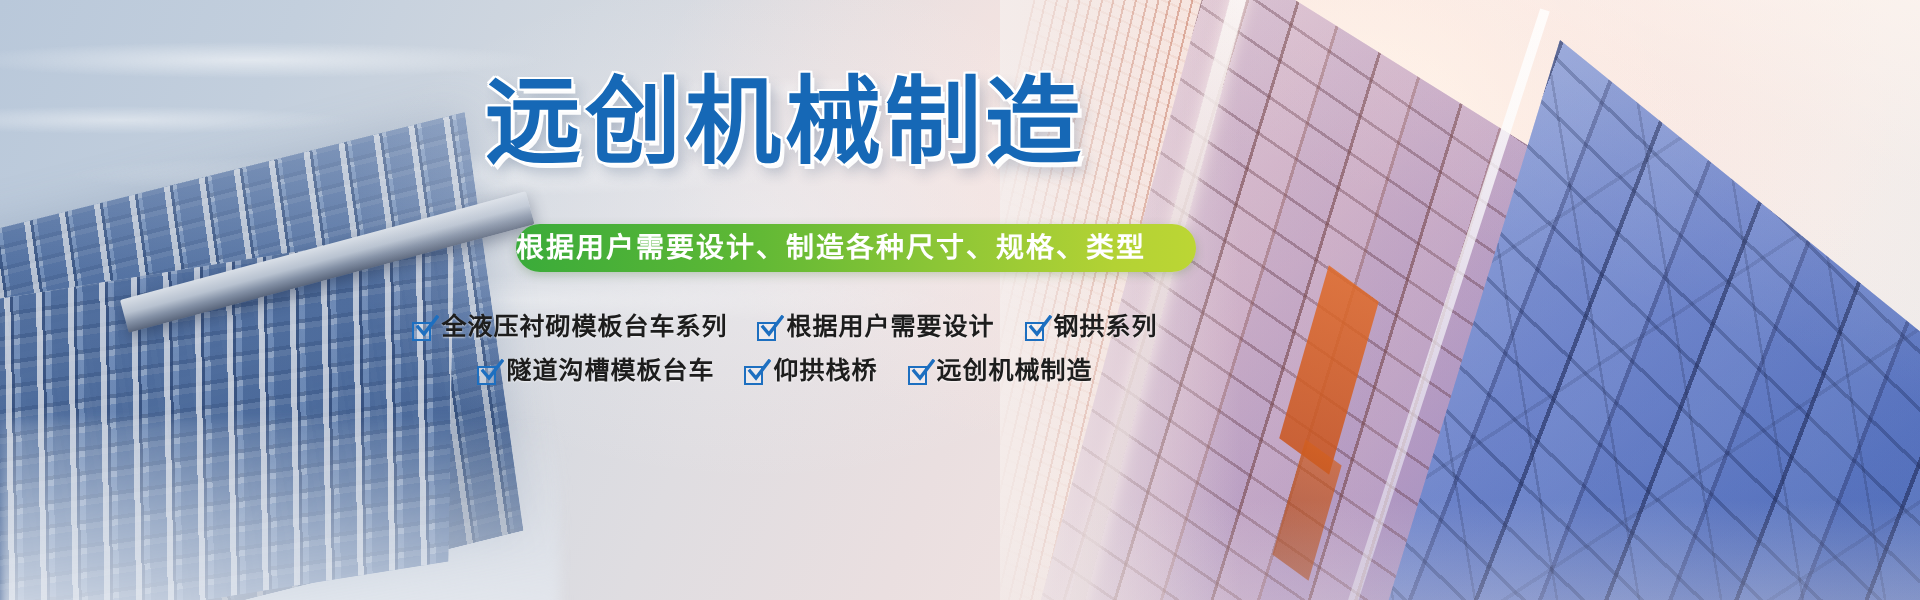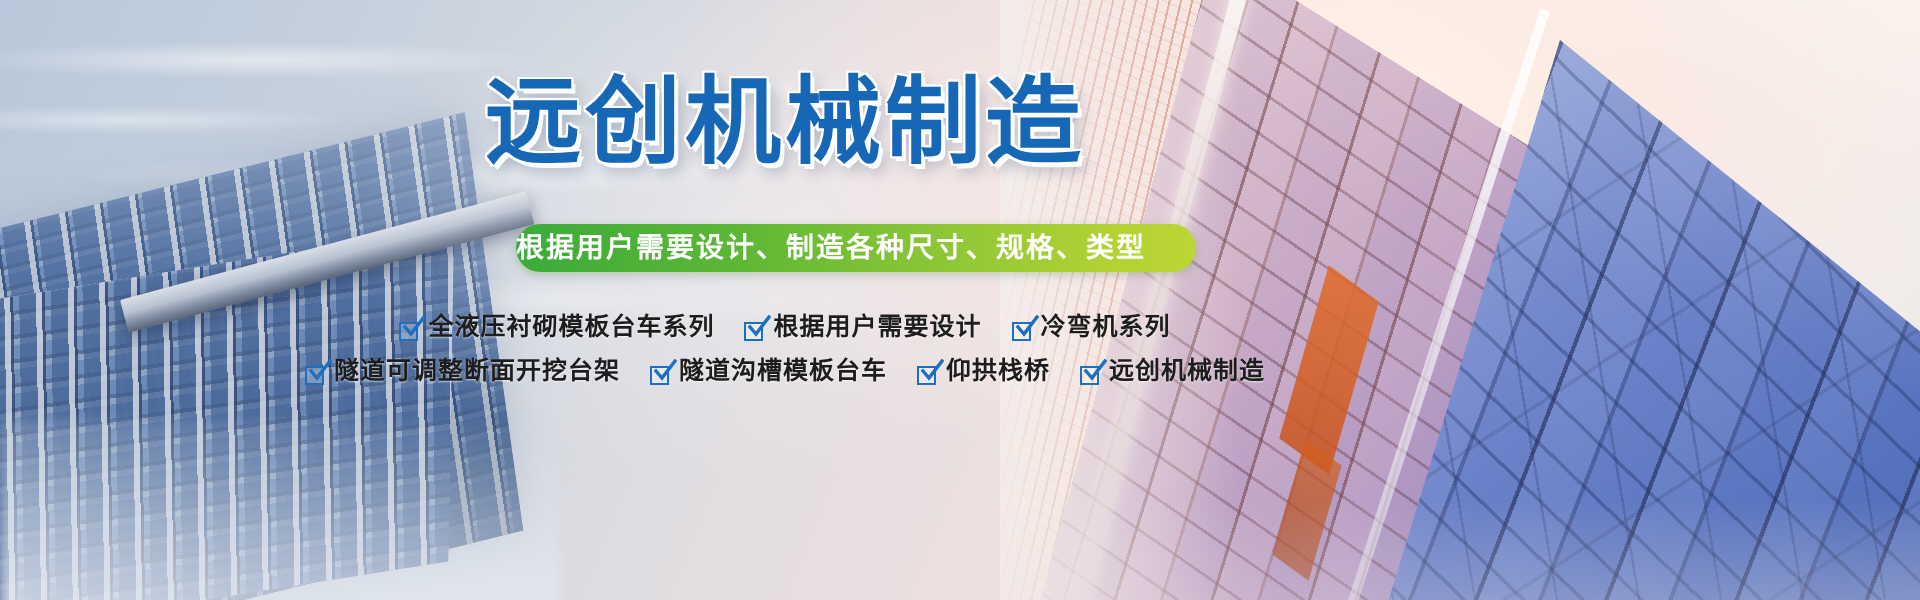--- a/index.html
+++ b/index.html
@@ -405,33 +405,25 @@
             </svg>
           </span>
           <span class="feature-label">根据用户需要设计</span>
         </div>
         <div class="feature-item">
           <span class="check-box">
             <svg class="tick" viewBox="0 0 24 24" aria-hidden="true">
               <path d="M3 12 L9 19 L22 2" fill="none" stroke="#1d6fc0" stroke-width="3.4" stroke-linecap="square"></path>
             </svg>
           </span>
-          <span class="feature-label">冷弯机系列</span>
+          <span class="feature-label">钢拱系列</span>
         </div>
       </div>
 
       <div class="feature-row">
-        <div class="feature-item">
-          <span class="check-box">
-            <svg class="tick" viewBox="0 0 24 24" aria-hidden="true">
-              <path d="M3 12 L9 19 L22 2" fill="none" stroke="#1d6fc0" stroke-width="3.4" stroke-linecap="square"></path>
-            </svg>
-          </span>
-          <span class="feature-label">隧道可调整断面开挖台架</span>
-        </div>
         <div class="feature-item">
           <span class="check-box">
             <svg class="tick" viewBox="0 0 24 24" aria-hidden="true">
               <path d="M3 12 L9 19 L22 2" fill="none" stroke="#1d6fc0" stroke-width="3.4" stroke-linecap="square"></path>
             </svg>
           </span>
           <span class="feature-label">隧道沟槽模板台车</span>
         </div>
         <div class="feature-item">
           <span class="check-box">

